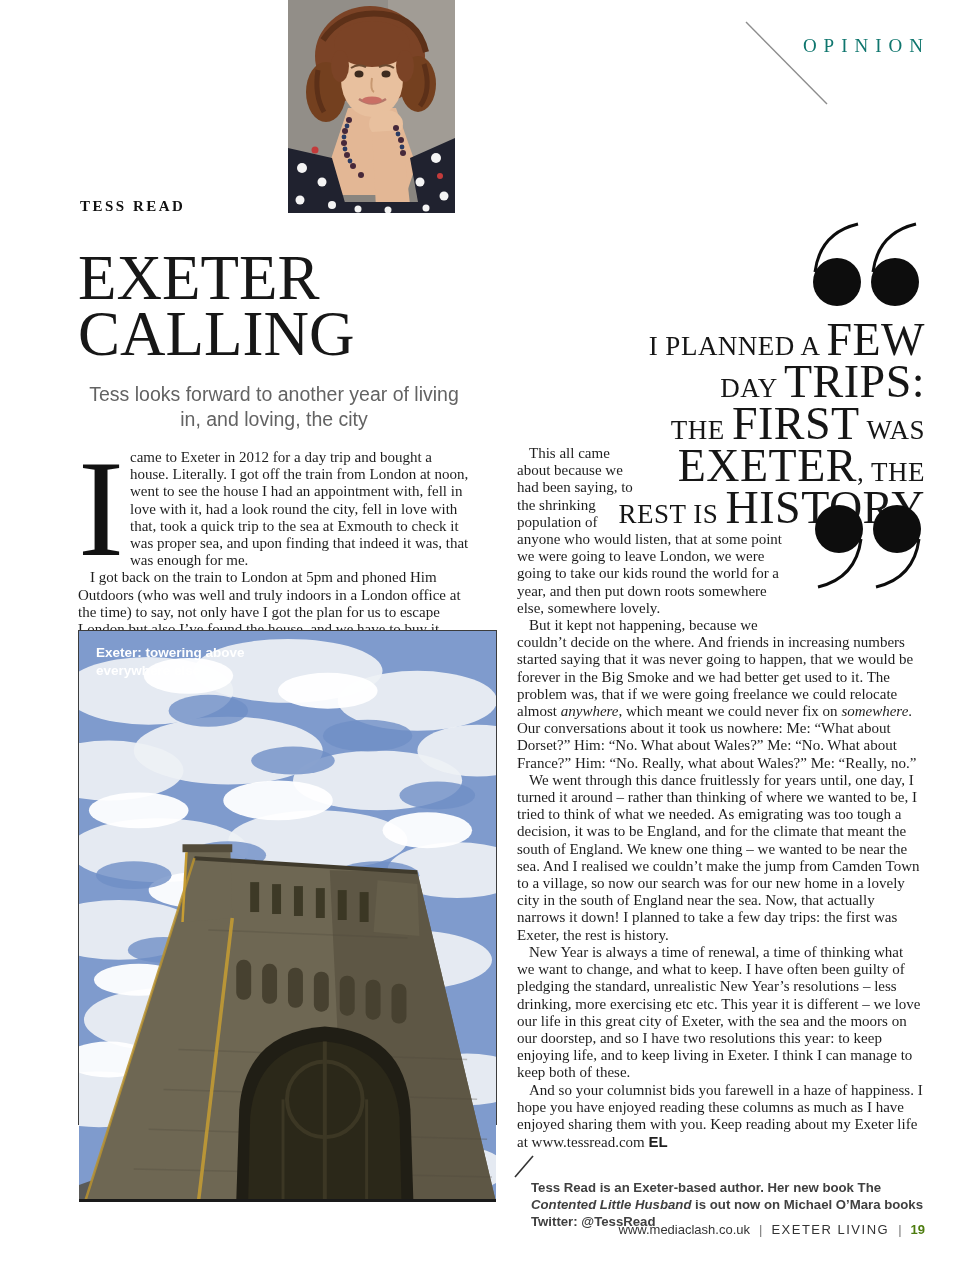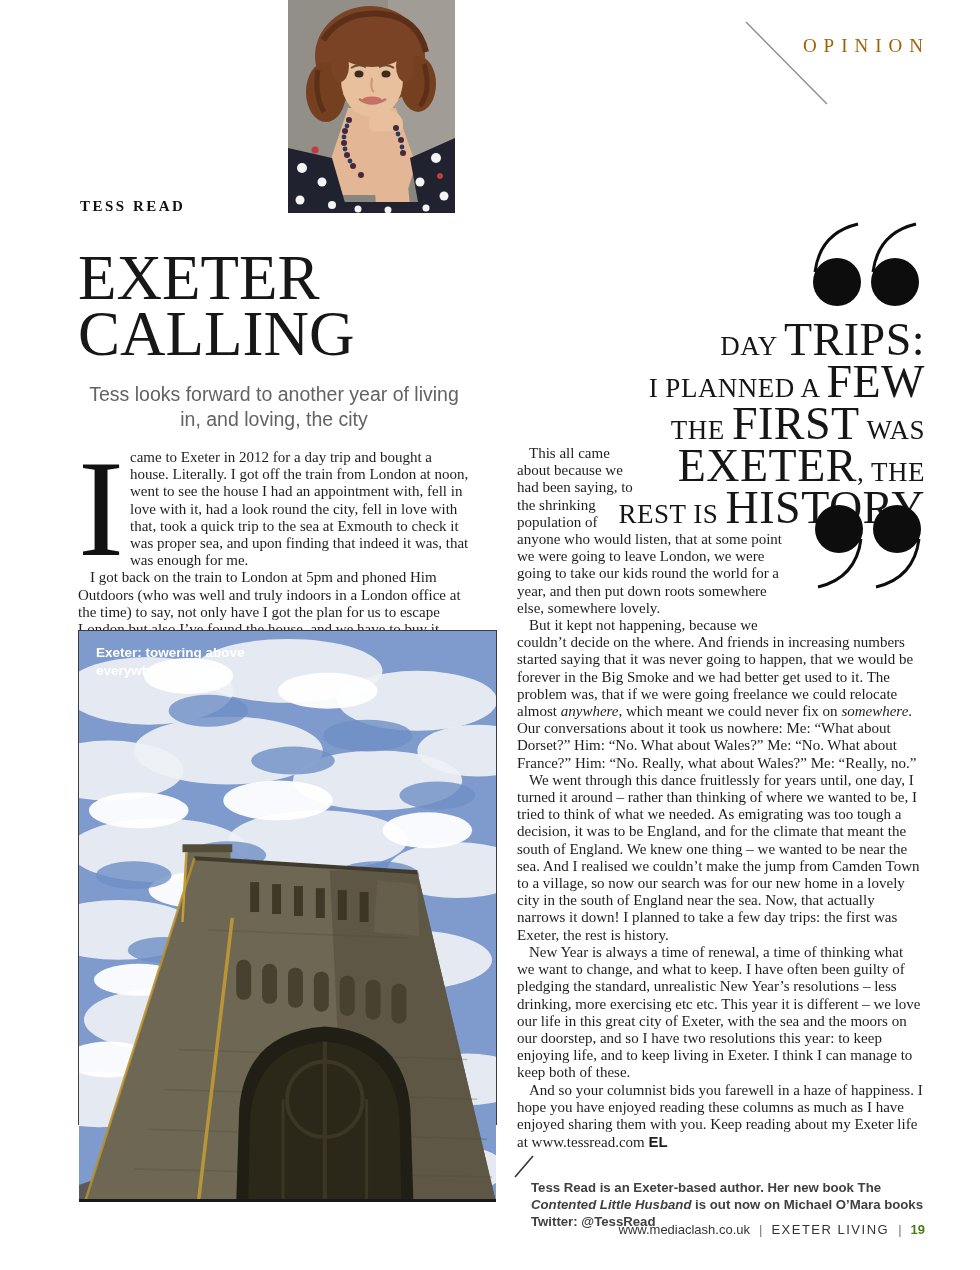--- a/index.html
+++ b/index.html
@@ -4,21 +4,21 @@
 <style>
   html,body{margin:0;padding:0;}
   body{
     width:980px;height:1270px;position:relative;background:#ffffff;
     font-family:"Liberation Serif",serif;color:#1e1e1e;overflow:hidden;
   }
   
   .diag-rule{position:absolute;left:740px;top:14px;width:95px;height:95px;}
   .opinion{
     position:absolute;top:35px;right:50px;font-size:19px;letter-spacing:7px;
-    color:#a16207;font-family:"Liberation Serif",serif;
+    color:#0f766e;font-family:"Liberation Serif",serif;
   }
   .headshot{position:absolute;left:288px;top:0;width:167px;height:213px;}
   .byline-name{
     position:absolute;left:80px;top:198px;font-size:15px;font-weight:bold;
     letter-spacing:2.5px;color:#111;
   }
   
   .col-left{position:absolute;left:78px;top:250px;width:392px;}
   .headline{
     font-size:63px;line-height:56px;font-weight:normal;color:#171717;
@@ -181,22 +181,22 @@
       <g fill="#0d0d0d" stroke="none">
         <circle cx="24" cy="62" r="24"></circle>
         <circle cx="82" cy="62" r="24"></circle>
       </g>
       <g fill="none" stroke="#0d0d0d" stroke-width="3">
         <path d="M 2 52 Q 7 13 45 4"></path>
         <path d="M 60 52 Q 65 13 103 4"></path>
       </g>
     </svg>
   </div>
+  <div class="pq-line"><span>I PLANNED A </span><span class="pq-big">FEW</span><span></span></div>
   <div class="pq-line"><span>DAY </span><span class="pq-big">TRIPS:</span><span></span></div>
-  <div class="pq-line"><span>I PLANNED A </span><span class="pq-big">FEW</span><span></span></div>
   <div class="pq-line"><span>THE </span><span class="pq-big">FIRST</span><span> WAS</span></div>
   <div class="pq-line"><span></span><span class="pq-big">EXETER</span><span>, THE</span></div>
   <div class="pq-line"><span>REST IS </span><span class="pq-big">HISTORY</span><span></span></div>
   <div class="pq-close">
     <svg width="112" height="92" viewBox="0 0 112 92">
       <g fill="#0d0d0d" stroke="none">
         <circle cx="26" cy="28" r="24"></circle>
         <circle cx="84" cy="28" r="24"></circle>
       </g>
       <g fill="none" stroke="#0d0d0d" stroke-width="3">

